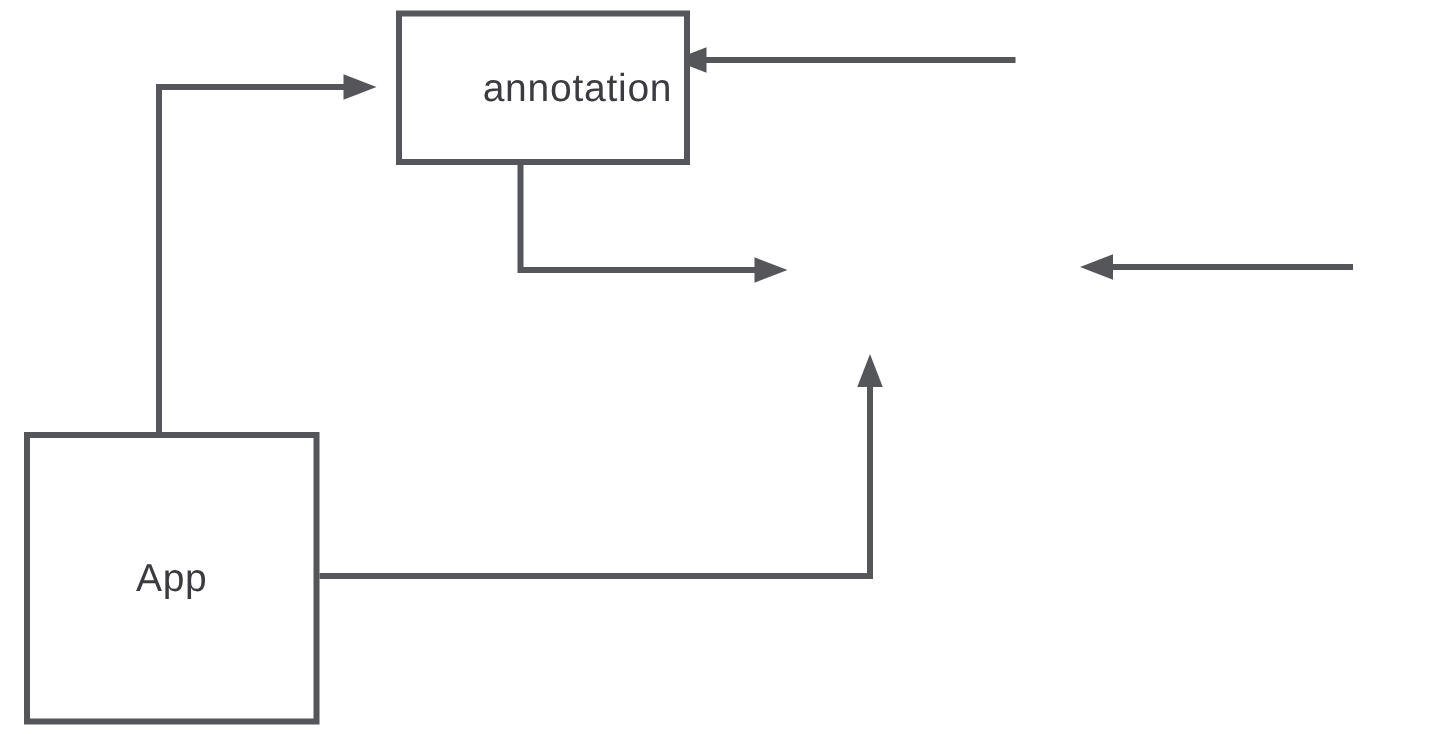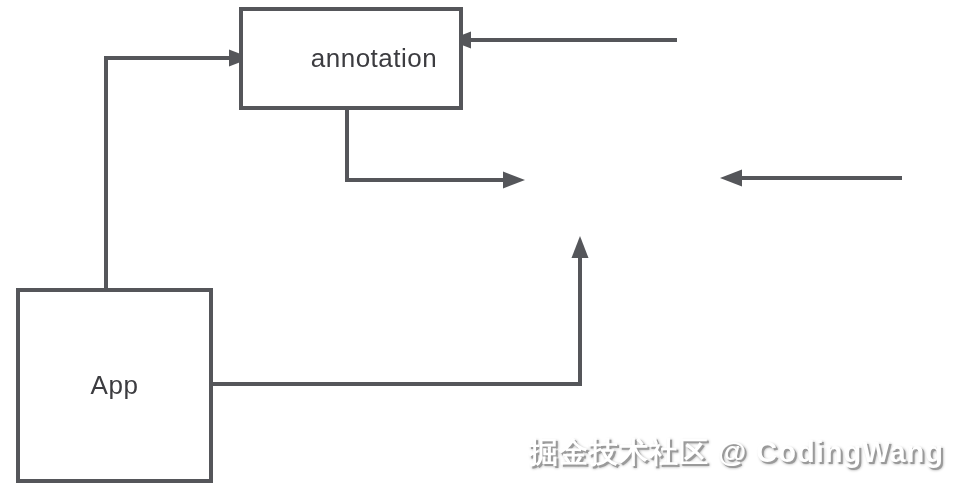--- a/index.html
+++ b/index.html
@@ -41,21 +41,21 @@
     position: absolute;
     border: 4px solid var(--line);
     background: var(--background);
     display: flex;
     align-items: center;
     justify-content: center;
     color: var(--node-text);
     font-size: 26px;
     letter-spacing: 0.5px;
   }
-  .node-annotation { left: 239px; top: 7px;  width: 224px; height: 103px; padding-left: 46px; }
+  .node-annotation { left: 264px; top: 7px;  width: 196px; height: 103px; padding-left: 46px; }
   .node-compile    { left: 525px; top: 126px; width: 195px; height: 108px; }
   .node-app        { left: 16px;  top: 288px; width: 197px; height: 195px; }
   .flow-label {
     position: absolute;
     color: var(--label-text);
     font-size: 28px;
     letter-spacing: 1px;
     white-space: nowrap;
   }
   .label-zhujie       { left: 710px; top: 21px; }
@@ -99,15 +99,14 @@
     <span>annotation</span>
   </div>
 
 
   <div class="node node-app">
     <span>App</span>
   </div>
 
 
 
-  <div class="watermark">掘金技术社区 @ CodingWang</div>
 
 </div>
 
 </body></html>

